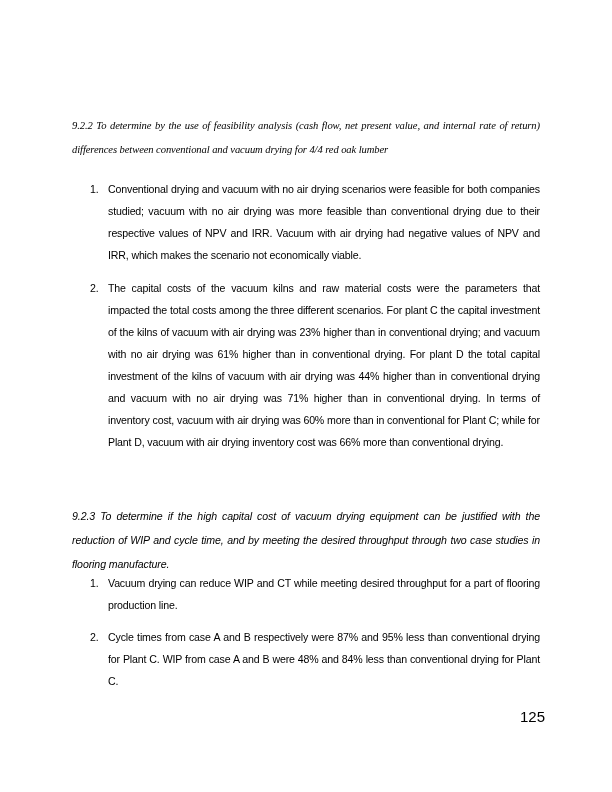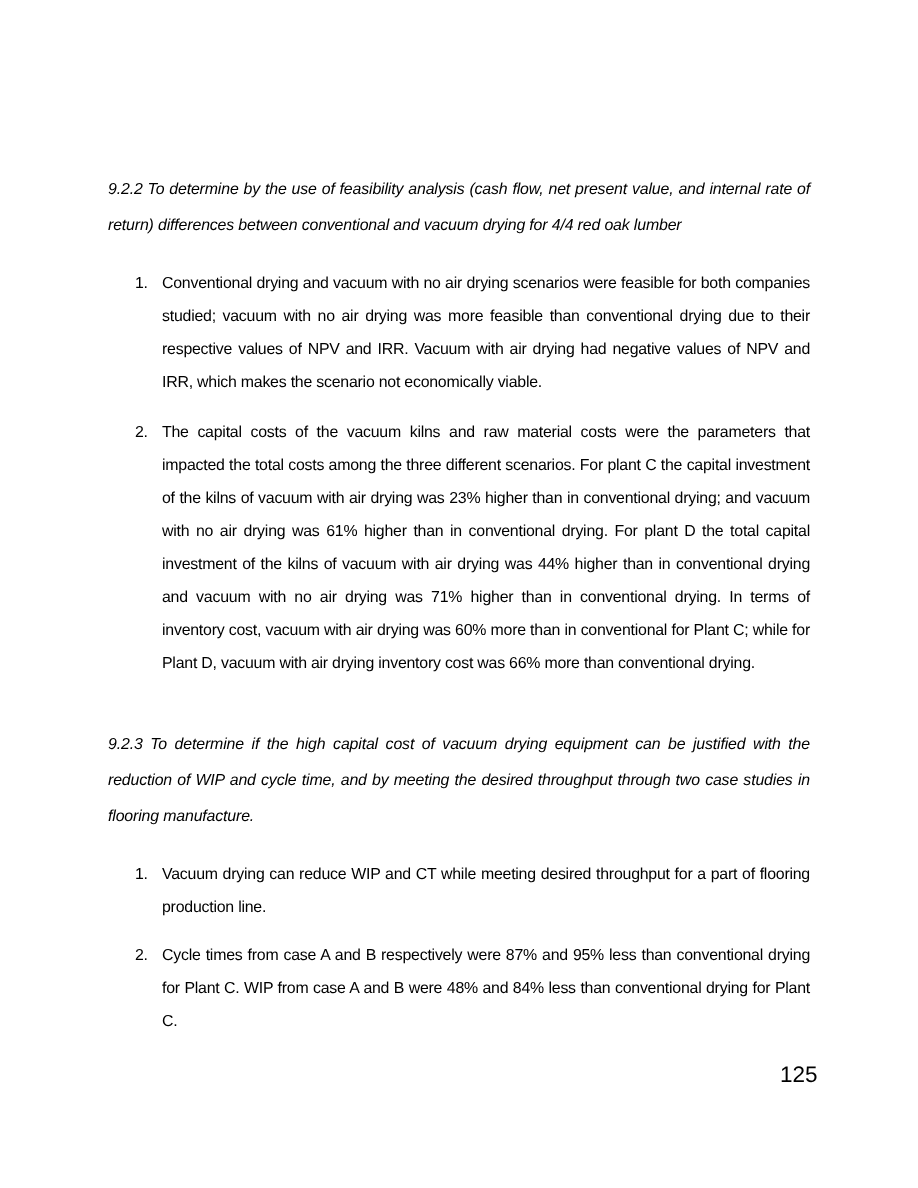--- a/index.html
+++ b/index.html
@@ -57,34 +57,34 @@
       width: 20px;
       text-align: right;
       font-size: 15px;
     }
   </style>
 </head>
 <body>
 
 <div class="page">
 
-  <div class="heading" style="top:114px;">9.2.2 To determine by the use of feasibility analysis (cash flow, net present value, and internal rate of return) differences between conventional and vacuum drying for 4/4 red oak lumber</div>
+  <div class="heading" style="top:114px;font-family:Liberation Serif, serif;">9.2.2 To determine by the use of feasibility analysis (cash flow, net present value, and internal rate of return) differences between conventional and vacuum drying for 4/4 red oak lumber</div>
 
   <div class="list" style="top:178px;">
     <div class="item">
       <span class="num">1.</span>
       <span>Conventional drying and vacuum with no air drying scenarios were feasible for both companies studied; vacuum with no air drying was more feasible than conventional drying due to their respective values of NPV and IRR. Vacuum with air drying had negative values of NPV and IRR, which makes the scenario not economically viable.</span>
     </div>
     <div class="item" style="margin-top:11px;">
       <span class="num">2.</span>
       <span>The capital costs of the vacuum kilns and raw material costs were the parameters that impacted the total costs among the three different scenarios. For plant C the capital investment of the kilns of vacuum with air drying was 23% higher than in conventional drying; and vacuum with no air drying was 61% higher than in conventional drying. For plant D the total capital investment of the kilns of vacuum with air drying was 44% higher than in conventional drying and vacuum with no air drying was 71% higher than in conventional drying. In terms of inventory cost, vacuum with air drying was 60% more than in conventional for Plant C; while for Plant D, vacuum with air drying inventory cost was 66% more than conventional drying.</span>
     </div>
   </div>
 
-  <div class="heading" style="top:484px;">9.2.3 To determine if the high capital cost of vacuum drying equipment can be justified with the reduction of WIP and cycle time, and by meeting the desired throughput through two case studies in flooring manufacture.</div>
+  <div class="heading" style="top:504px;">9.2.3 To determine if the high capital cost of vacuum drying equipment can be justified with the reduction of WIP and cycle time, and by meeting the desired throughput through two case studies in flooring manufacture.</div>
 
   <div class="list" style="top:572px;">
     <div class="item">
       <span class="num">1.</span>
       <span> Vacuum drying can reduce WIP and CT while meeting desired throughput for a part of flooring production line.</span>
     </div>
     <div class="item" style="margin-top:10px;">
       <span class="num">2.</span>
       <span>Cycle times from case A and B respectively were 87% and 95% less than conventional drying for Plant C. WIP from case A and B were 48% and 84% less than conventional drying for Plant C.</span>
     </div>

